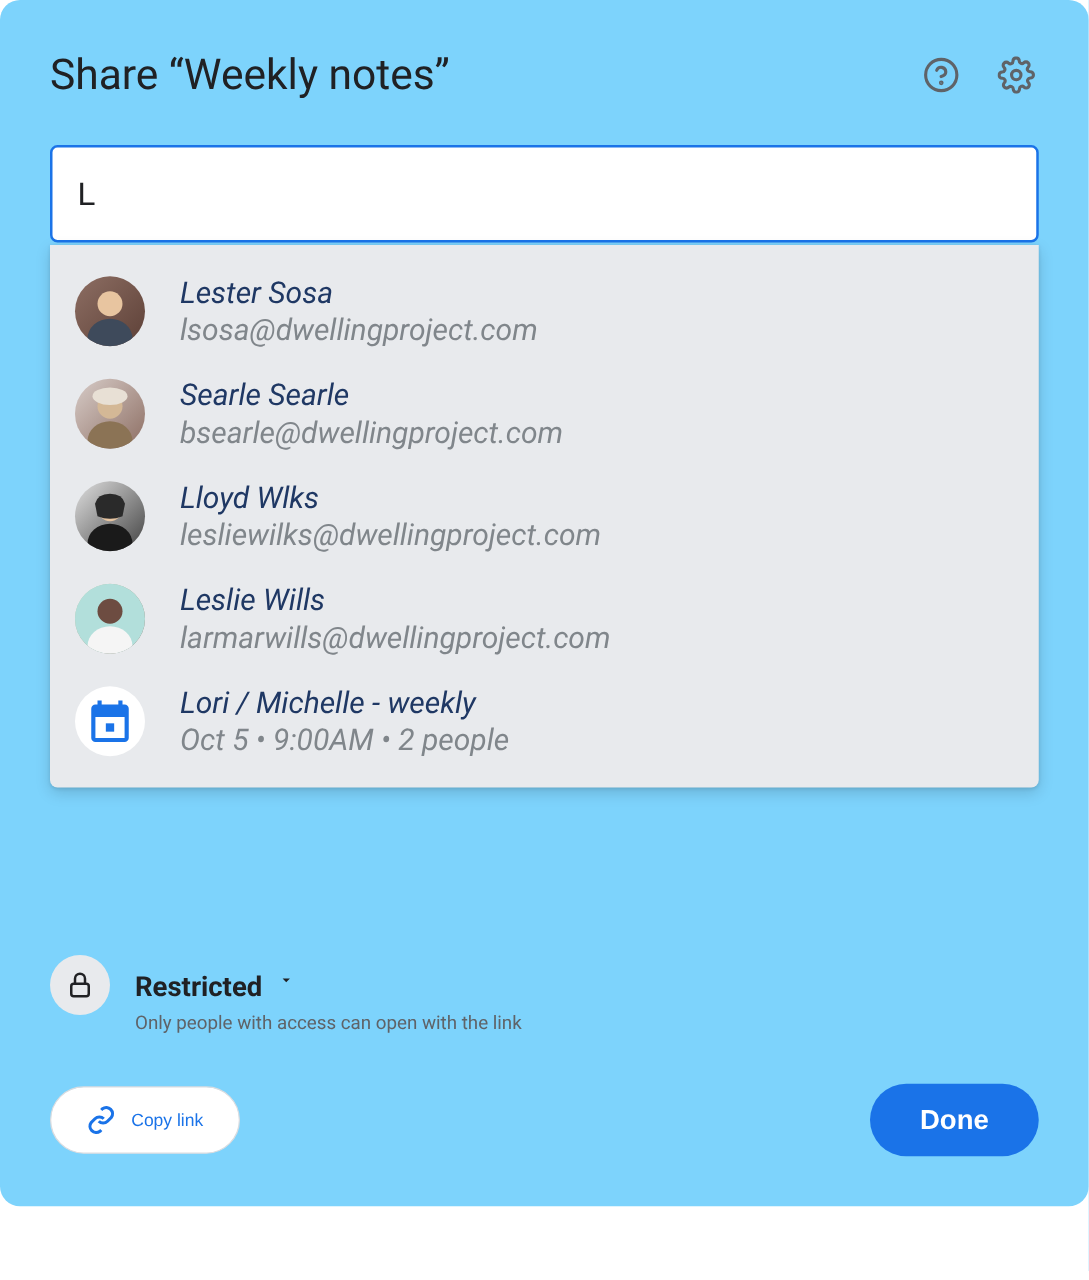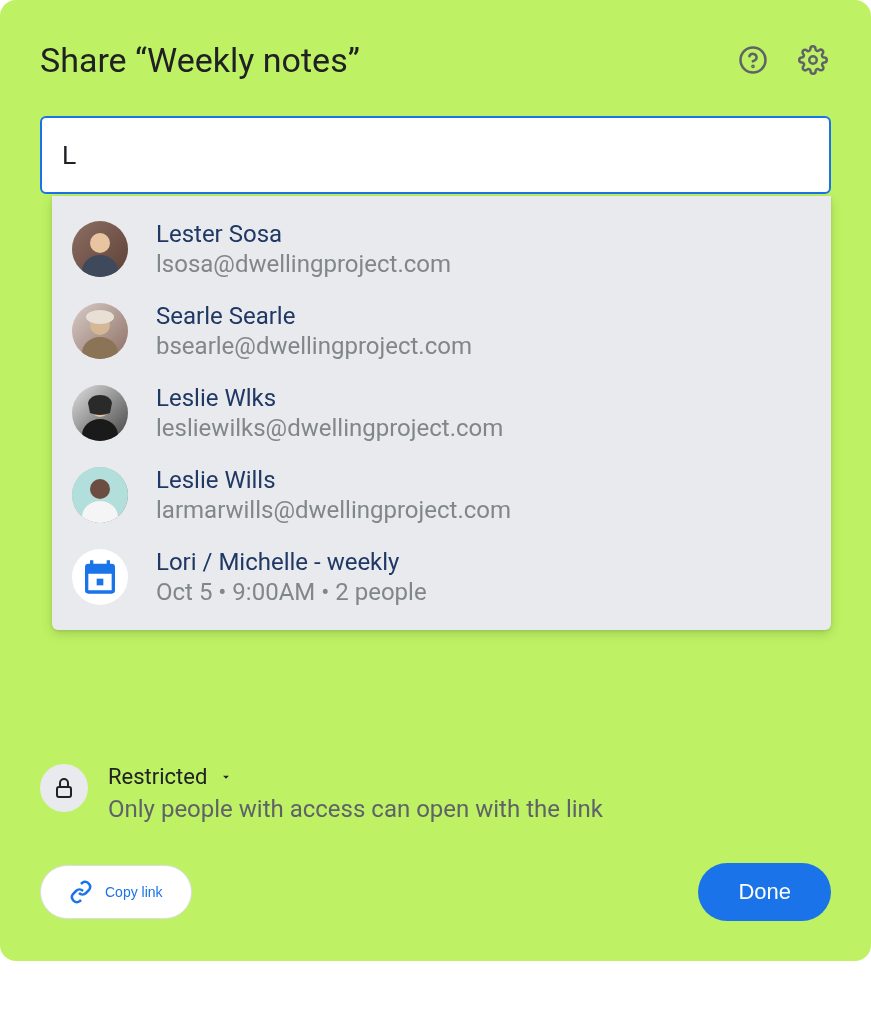--- a/index.html
+++ b/index.html
@@ -10,21 +10,21 @@
     body {
       font-family: 'Google Sans', Roboto, Arial, sans-serif;
       background: #fff;
       width: 871px;
       height: 1024px;
       position: relative;
     }
     .dialog {
       padding: 40px 40px 40px 40px;
       border-radius: 16px;
-      background: #bef264;
+      background: #7dd3fc;
       position: relative;
     }
     .header {
       display: flex;
       align-items: center;
       justify-content: space-between;
       margin-bottom: 36px;
     }
     .title {
       font-size: 34px;
@@ -54,27 +54,28 @@
       border: 2px solid #1a73e8;
       border-radius: 6px;
       padding: 0 20px;
       font-size: 26px;
       color: #202124;
       outline: none;
     }
     .dropdown {
       position: absolute;
       top: 80px;
-      left: 12px;
+      left: 0;
       right: 0;
       background: #e8eaed;
       border-radius: 0 0 6px 6px;
       box-shadow: 0 4px 12px rgba(0,0,0,0.15), 0 1px 3px rgba(0,0,0,0.1);
       padding: 12px 0;
       z-index: 10;
+      font-style: italic;
     }
     .suggestion {
       display: flex;
       align-items: center;
       padding: 12px 20px;
       cursor: pointer;
     }
     .avatar {
       width: 56px;
       height: 56px;
@@ -134,24 +135,25 @@
     }
     .access-row {
       display: flex;
       align-items: center;
       gap: 12px;
       cursor: pointer;
     }
     .access-label {
       font-size: 22px;
       color: #202124;
-      font-weight: 400;
+      font-weight: 700;
+      margin-top: 14px;
     }
     .access-desc {
-      font-size: 24px;
+      font-size: 15px;
       color: #5f6368;
     }
     .footer {
       display: flex;
       justify-content: space-between;
       align-items: center;
       margin-top: 40px;
     }
     .copy-link-btn {
       display: flex;
@@ -166,21 +168,21 @@
       font-weight: 500;
       cursor: pointer;
     }
     .done-btn {
       padding: 16px 40px;
       border: none;
       border-radius: 30px;
       background: #1a73e8;
       color: #fff;
       font-size: 22px;
-      font-weight: 400;
+      font-weight: 700;
       cursor: pointer;
     }
   </style>
 </head>
 <body>
 
 <div class="dialog">
 
   <div class="header">
     <div class="title">Share “Weekly notes”</div>
@@ -235,21 +237,21 @@
 
       <div class="suggestion">
         <div class="avatar avatar-3">
           <svg class="person" viewBox="0 0 56 56">
               <circle cx="28" cy="22" r="10" fill="#e8c5a0"></circle>
               <path d="M16 18 Q18 10 28 10 Q38 10 40 18 L38 28 Q28 32 18 28 Z" fill="#2a2a2a"></path>
               <ellipse cx="28" cy="50" rx="18" ry="16" fill="#1a1a1a"></ellipse>
             </svg>
         </div>
         <div class="suggestion-text">
-          <div class="suggestion-name">Leslie Wlks</div>
+          <div class="suggestion-name">Lloyd Wlks</div>
           <div class="suggestion-detail">lesliewilks@dwellingproject.com</div>
         </div>
       </div>
 
       <div class="suggestion">
         <div class="avatar avatar-4">
           <svg class="person" viewBox="0 0 56 56">
               <rect width="56" height="56" fill="#b2dfdb"></rect>
               <circle cx="28" cy="22" r="10" fill="#6d4c41"></circle>
               <ellipse cx="28" cy="50" rx="18" ry="16" fill="#f5f5f5"></ellipse>

